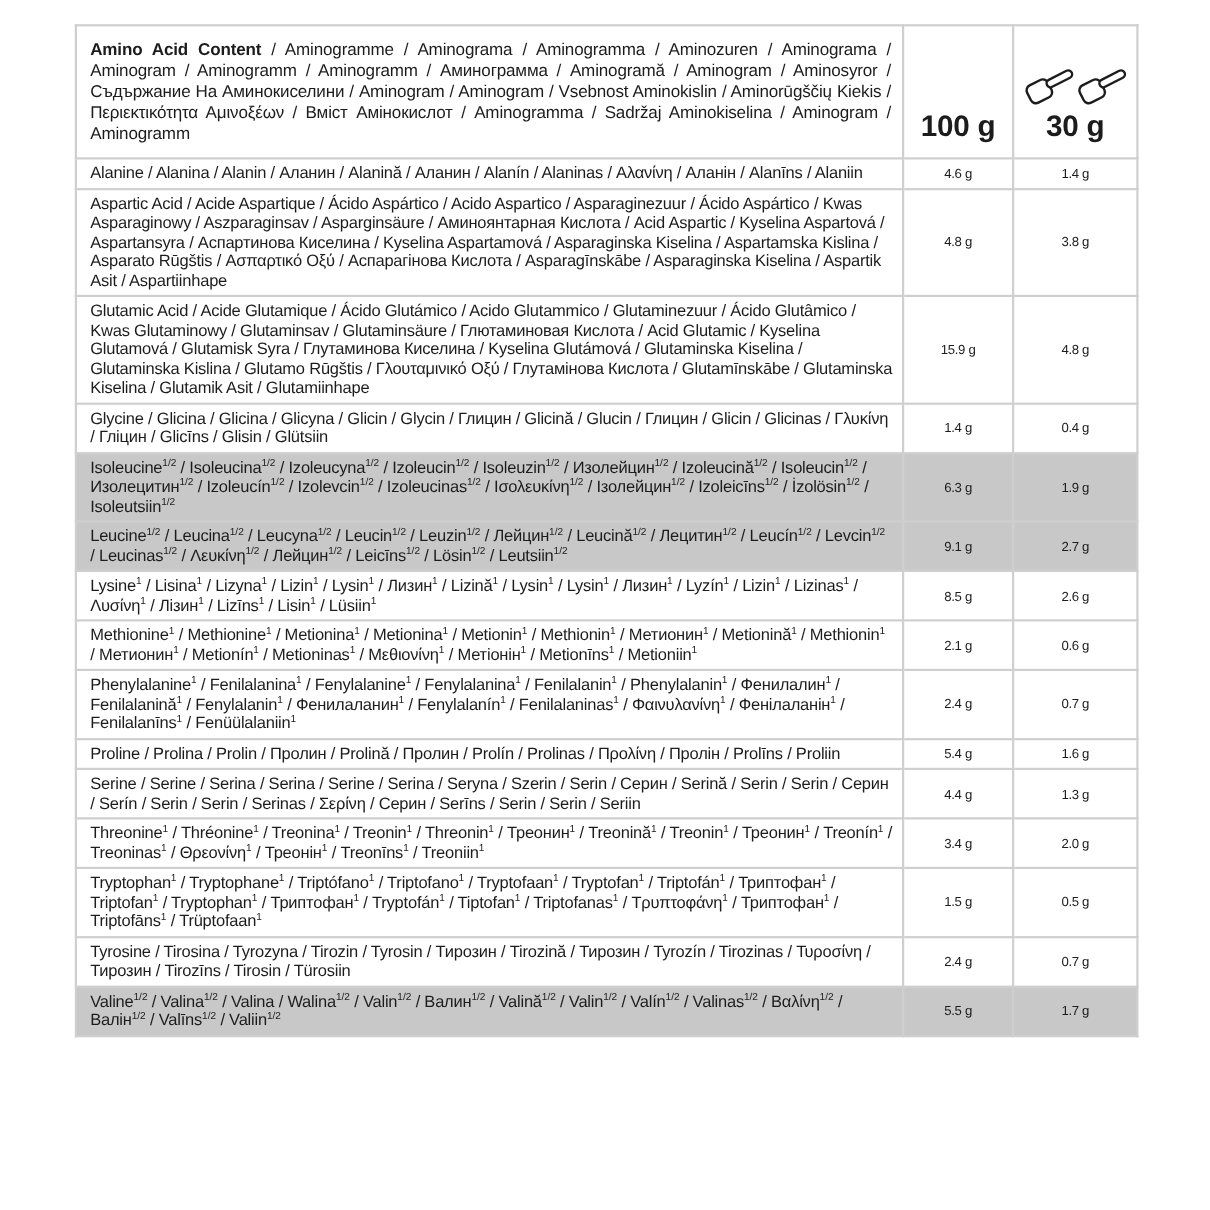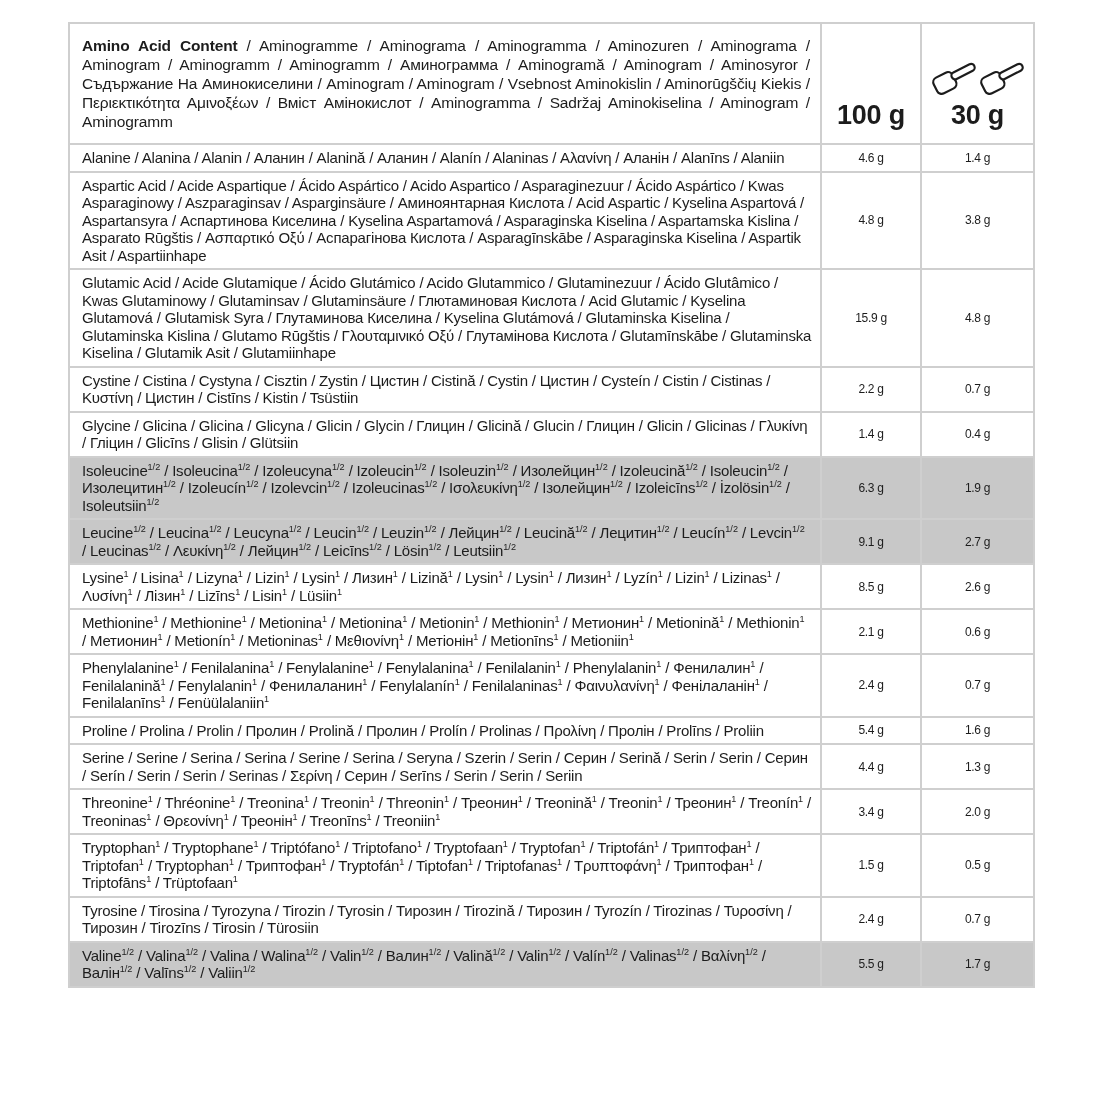--- a/index.html
+++ b/index.html
@@ -105,25 +105,20 @@
         <td class="name-cell">Aspartic Acid / Acide Aspartique / Ácido Aspártico / Acido Aspartico / Asparaginezuur / Ácido Aspártico / Kwas Asparaginowy / Aszparaginsav / Asparginsäure / Аминоянтарная Кислота / Acid Aspartic / Kyselina Aspartová / Aspartansyra / Аспартинова Киселина / Kyselina Aspartamová / Asparaginska Kiselina / Aspartamska Kislina / Asparato Rūgštis / Ασπαρτικό Οξύ / Аспарагінова Кислота / Asparagīnskābe / Asparaginska Kiselina / Aspartik Asit / Aspartiinhape</td>
         <td class="val-cell">4.8 g</td>
         <td class="val-cell">3.8 g</td>
       </tr>
       <tr>
         <td class="name-cell">Glutamic Acid / Acide Glutamique / Ácido Glutámico / Acido Glutammico / Glutaminezuur / Ácido Glutâmico / Kwas Glutaminowy / Glutaminsav / Glutaminsäure / Глютаминовая Кислота / Acid Glutamic / Kyselina Glutamová / Glutamisk Syra / Глутаминова Киселина / Kyselina Glutámová / Glutaminska Kiselina / Glutaminska Kislina / Glutamo Rūgštis / Γλουταμινικό Οξύ / Глутамінова Кислота / Glutamīnskābe / Glutaminska Kiselina / Glutamik Asit / Glutamiinhape</td>
         <td class="val-cell">15.9 g</td>
         <td class="val-cell">4.8 g</td>
       </tr>
       <tr>
-        <td class="name-cell">Cystine / Cistina / Cystyna / Cisztin / Zystin / Цистин / Cistină / Cystin / Цистин / Cysteín / Cistin / Cistinas / Κυστίνη / Цистин / Cistīns / Kistin / Tsüstiin</td>
-        <td class="val-cell">2.2 g</td>
-        <td class="val-cell">0.7 g</td>
-      </tr>
-      <tr>
         <td class="name-cell">Glycine / Glicina / Glicina / Glicyna / Glicin / Glycin / Глицин / Glicină / Glucin / Глицин / Glicin / Glicinas / Γλυκίνη / Гліцин / Glicīns / Glisin / Glütsiin</td>
         <td class="val-cell">1.4 g</td>
         <td class="val-cell">0.4 g</td>
       </tr>
       <tr class="hl">
         <td class="name-cell">Isoleucine<sup>1/2</sup> / Isoleucina<sup>1/2</sup> / Izoleucyna<sup>1/2</sup> / Izoleucin<sup>1/2</sup> / Isoleuzin<sup>1/2</sup> / Изолейцин<sup>1/2</sup> / Izoleucină<sup>1/2</sup> / Isoleucin<sup>1/2</sup> / Изолецитин<sup>1/2</sup> / Izoleucín<sup>1/2</sup> / Izolevcin<sup>1/2</sup> / Izoleucinas<sup>1/2</sup> / Ισολευκίνη<sup>1/2</sup> / Ізолейцин<sup>1/2</sup> / Izoleicīns<sup>1/2</sup> / İzolösin<sup>1/2</sup> / Isoleutsiin<sup>1/2</sup></td>
         <td class="val-cell">6.3 g</td>
         <td class="val-cell">1.9 g</td>
       </tr>
       <tr class="hl">

